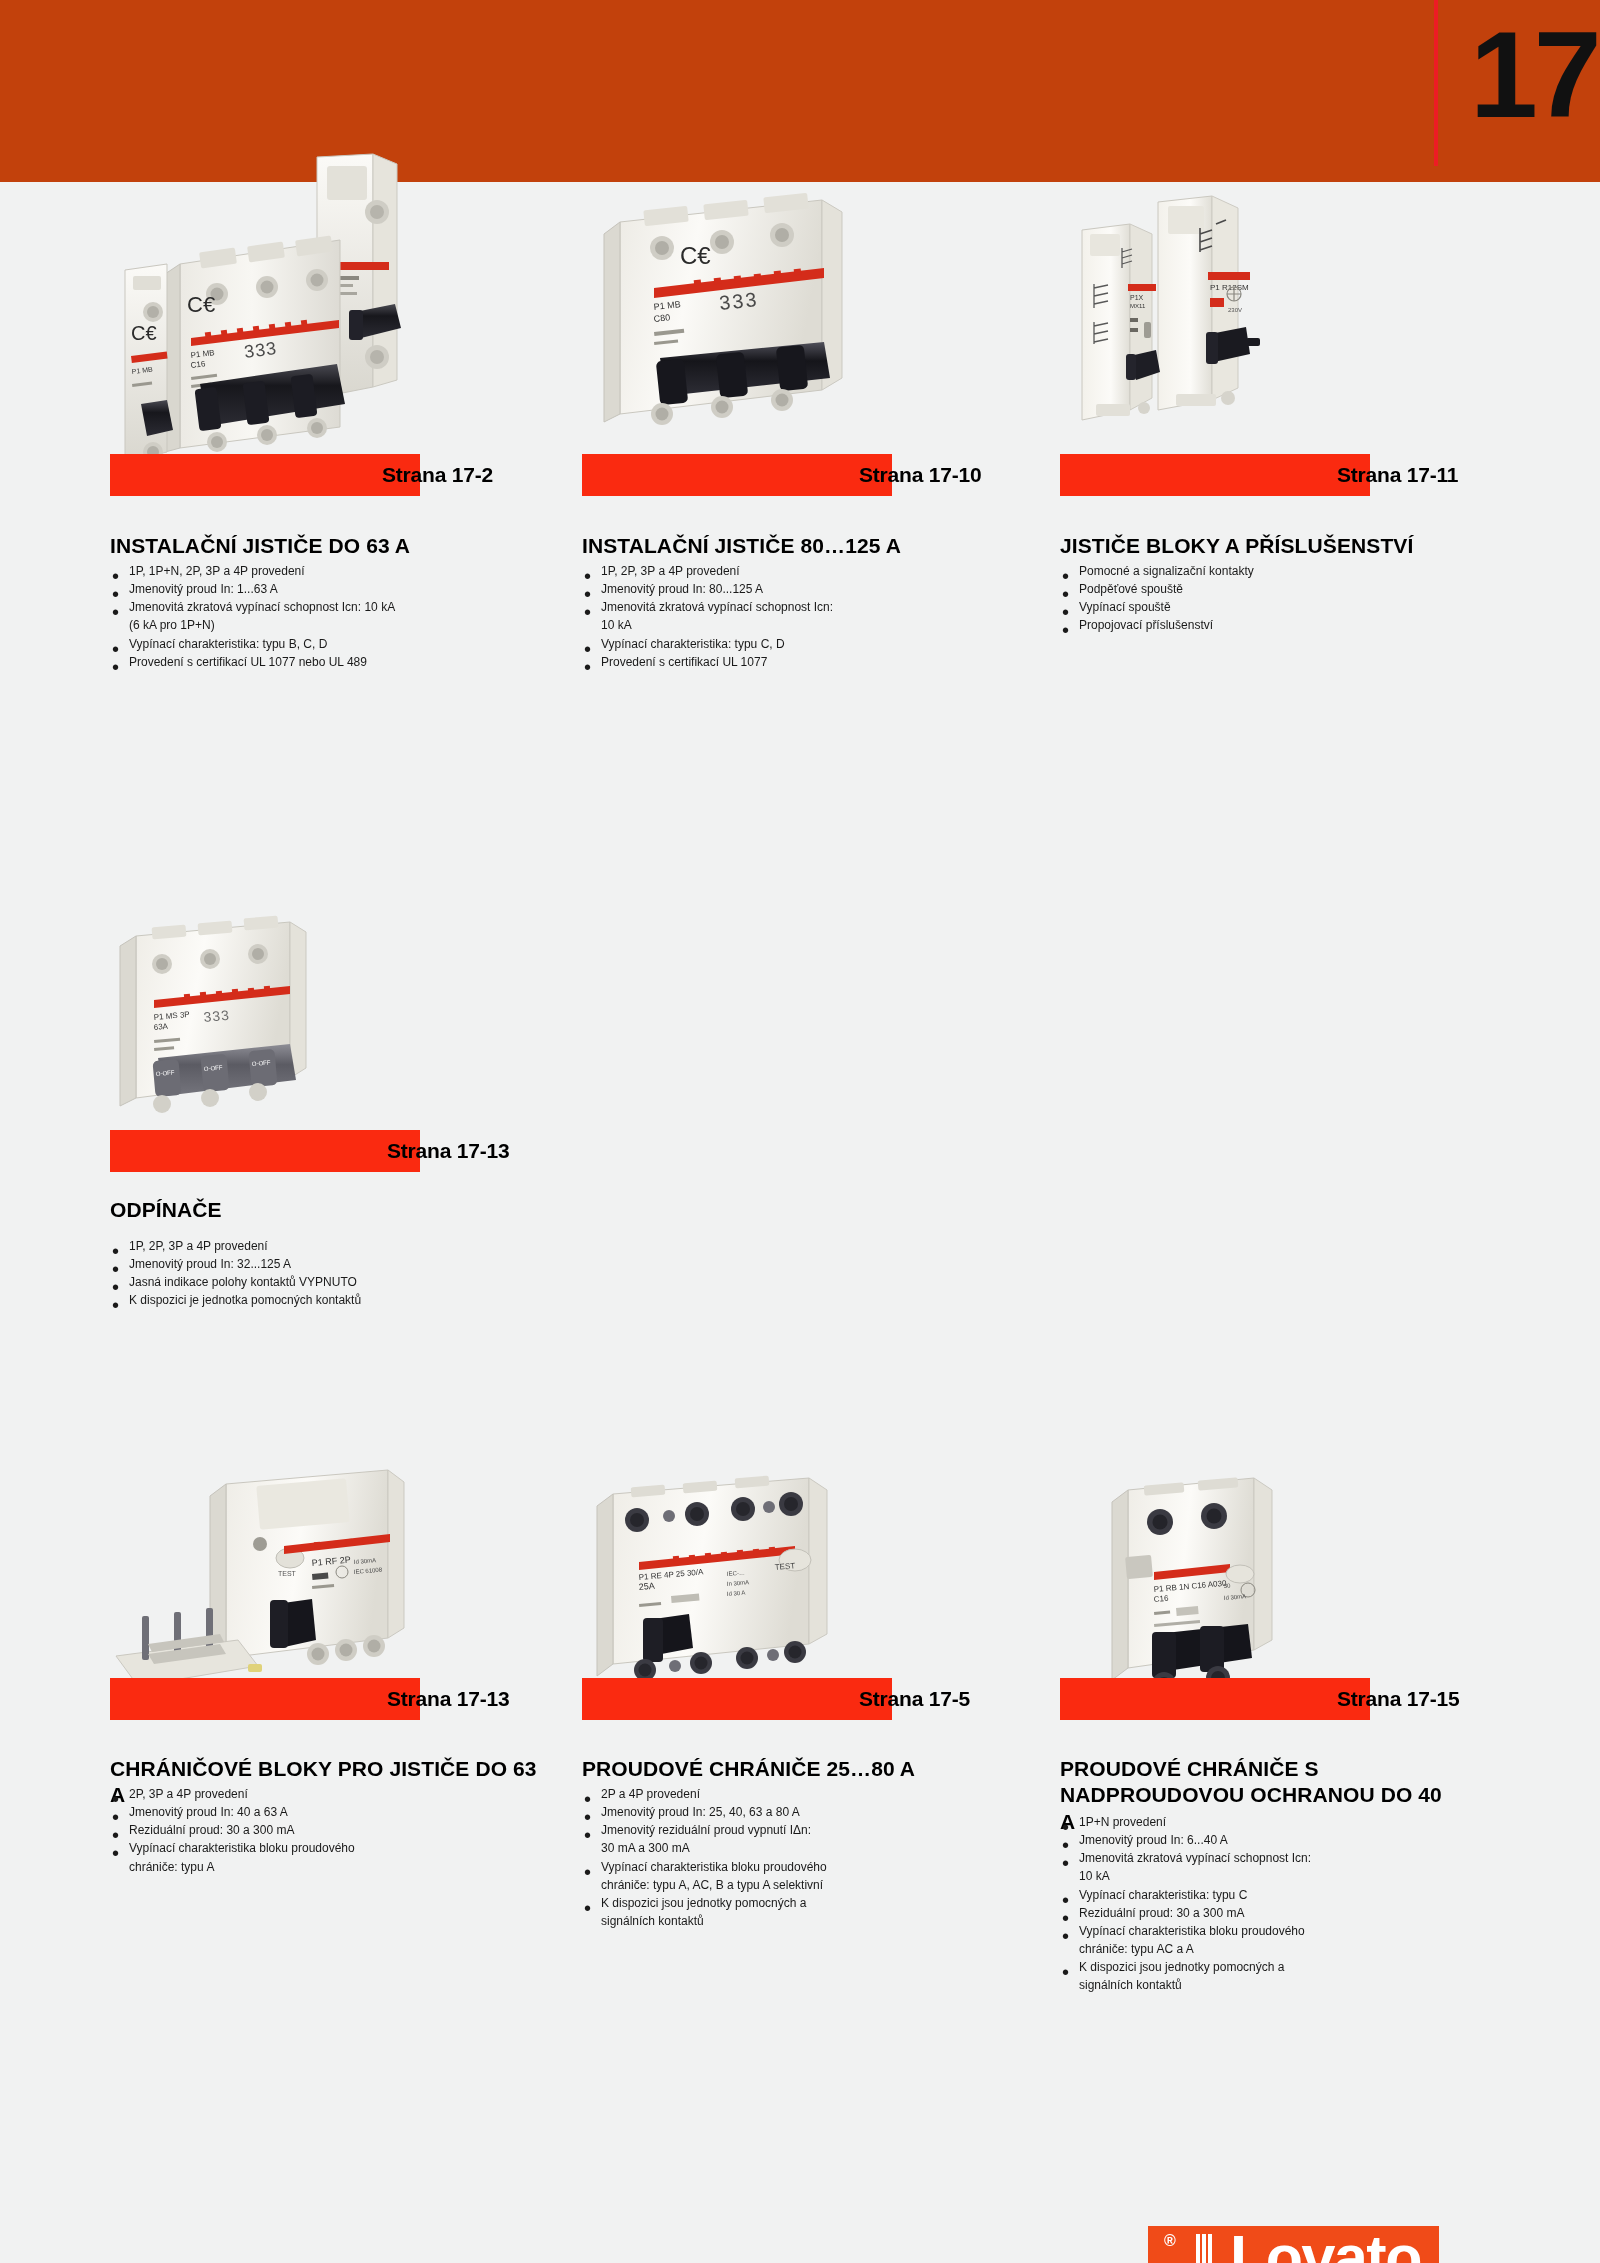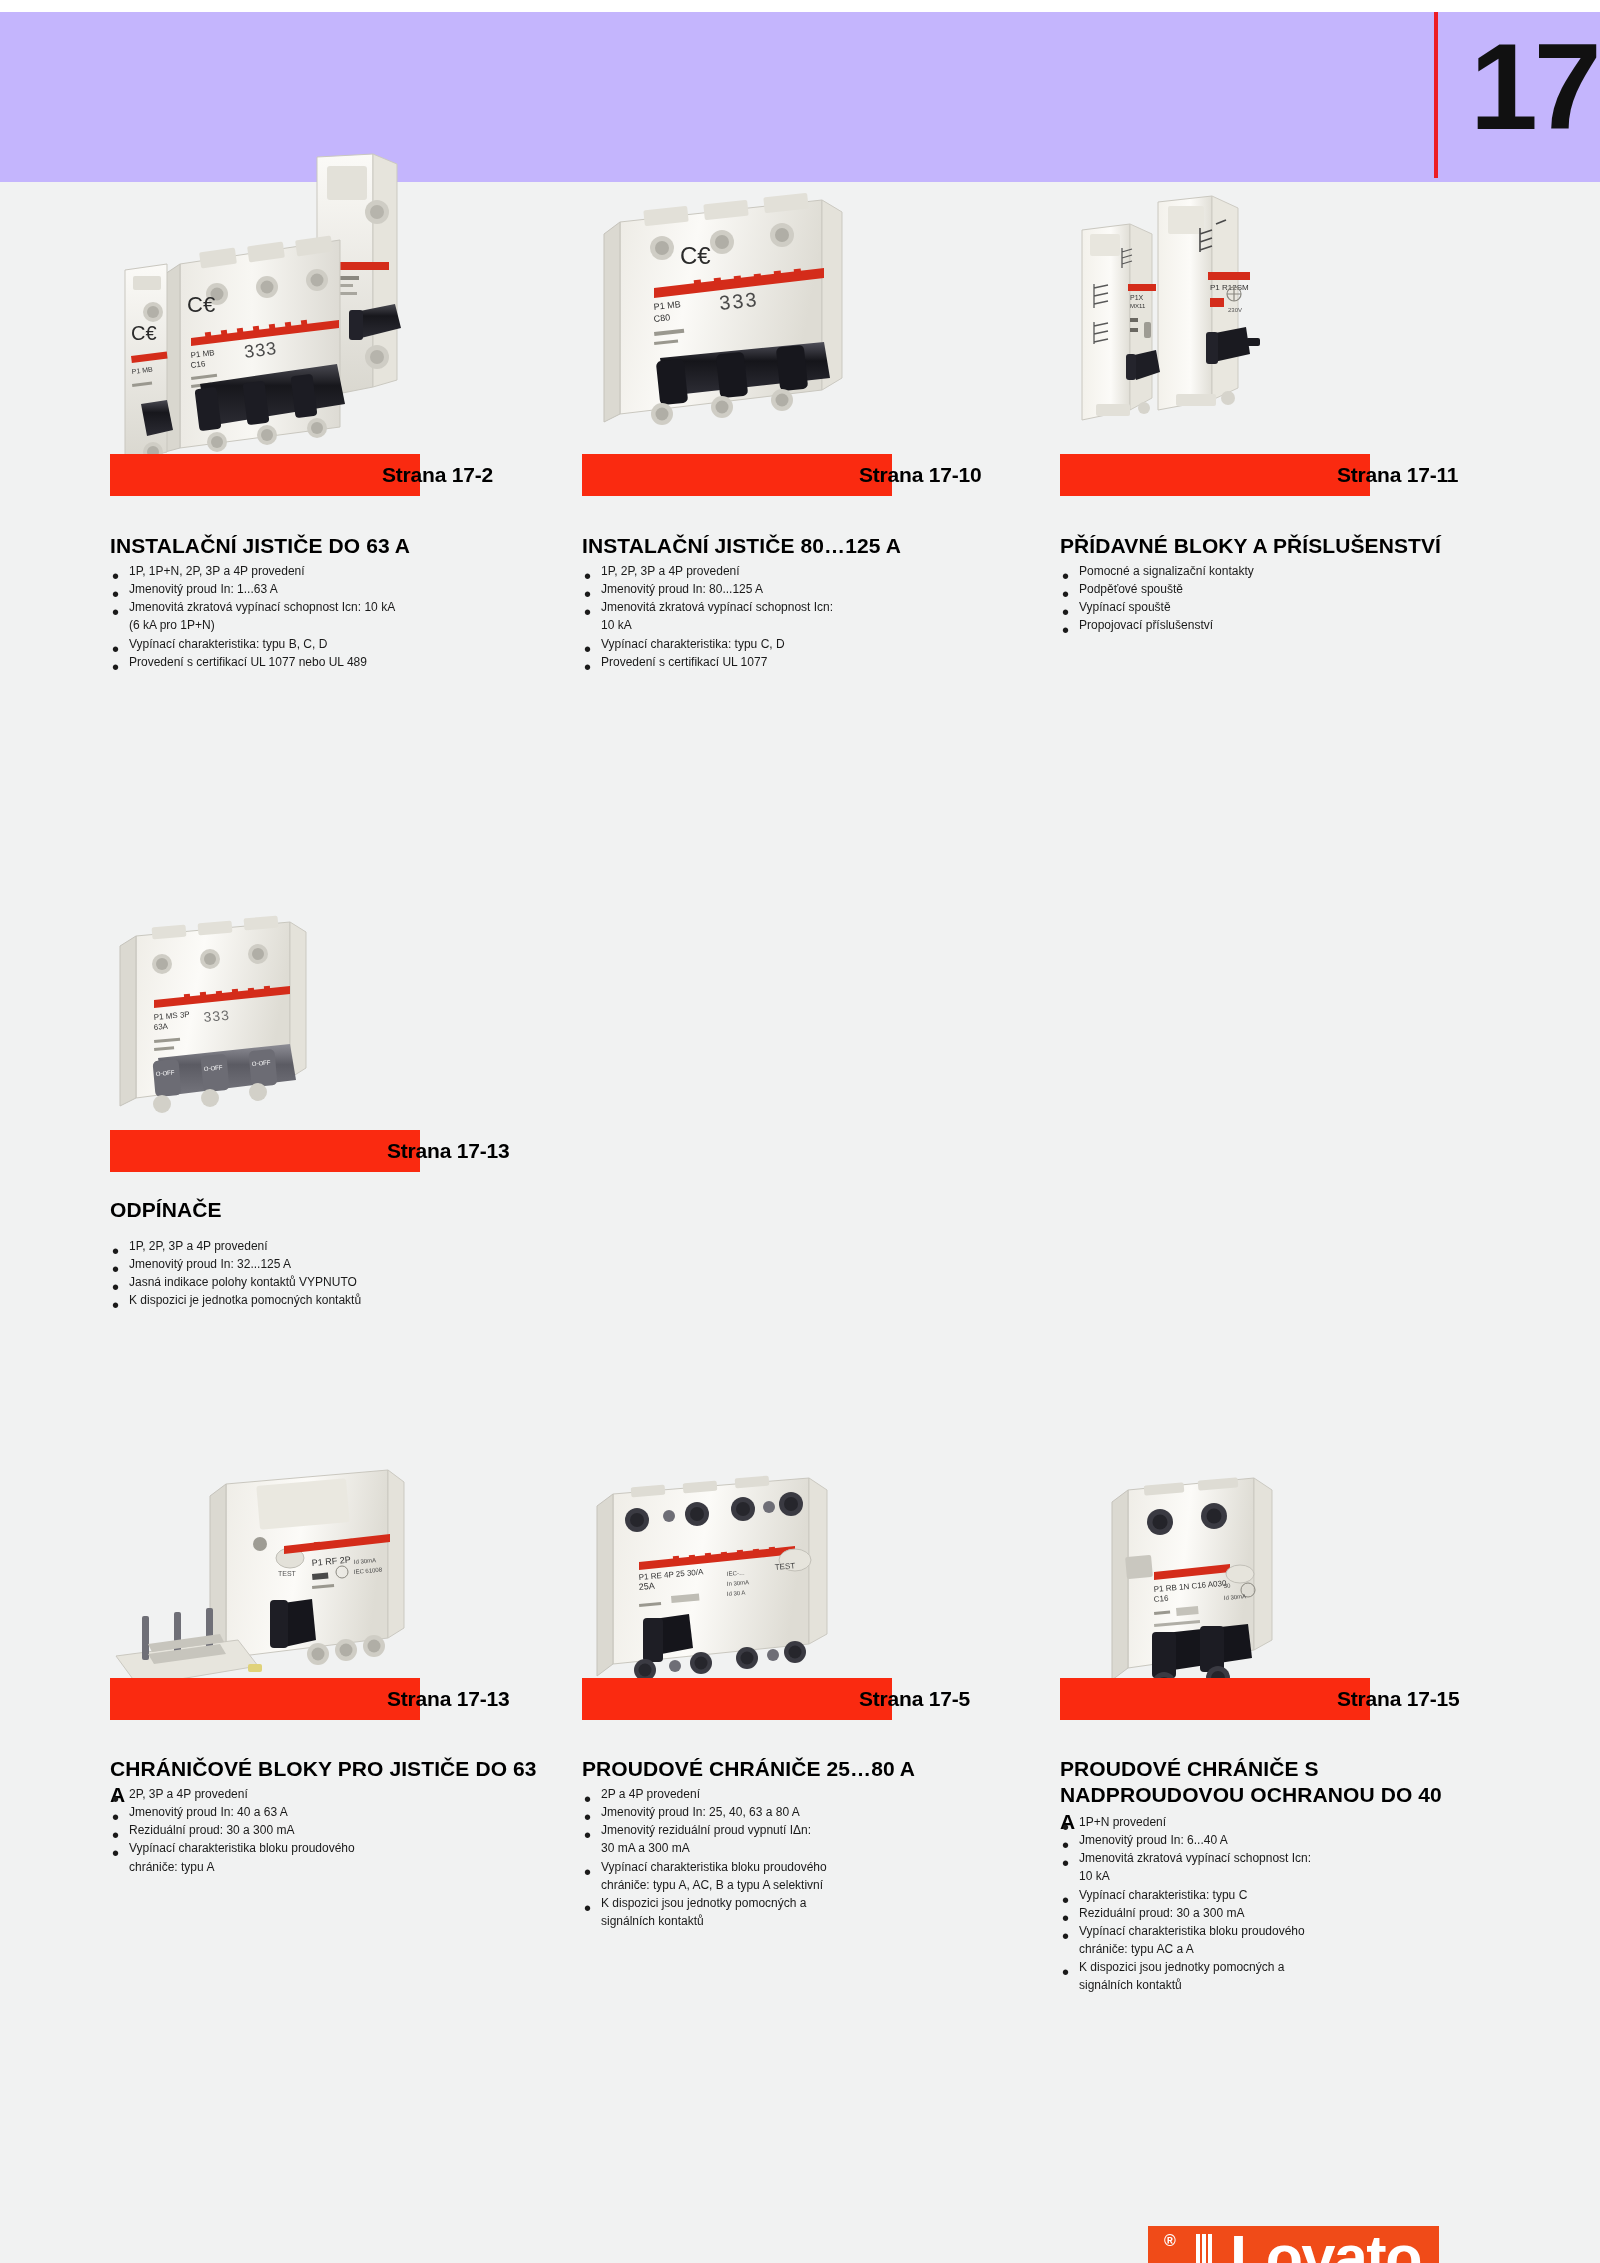--- a/index.html
+++ b/index.html
@@ -7,22 +7,22 @@
     width:1600px;height:2263px;
     background:#ffffff;
     font-family:"Liberation Sans","DejaVu Sans",sans-serif;
     -webkit-font-smoothing:antialiased;
     overflow:hidden;
     position:relative;
   }
 
   
   #header{
-    position:absolute;left:0;top:12px;width:1600px;height:182px;
-    background:#c4b5fd;
+    position:absolute;left:0;top:0;width:1600px;height:182px;
+    background:#c2410c;
   }
   #header-rule{
     position:absolute;left:1434px;top:0px;width:4px;height:166px;
     background:#ed1c24;
   }
   #page-number{
     position:absolute;left:1470px;top:14px;
     font-size:122px;font-weight:bold;color:#111111;
     letter-spacing:-4px;line-height:1;
     font-family:"Liberation Sans","DejaVu Sans",sans-serif;
@@ -323,21 +323,21 @@
           <rect x="84" y="150" width="7" height="16" rx="2" fill="#9e9c94"></rect>
           <path d="M70 184 L96 178 L100 200 L76 208 Z" fill="#1e1e25"></path>
           <rect x="66" y="182" width="10" height="26" rx="3" fill="#24242c"></rect>
           <rect x="36" y="232" width="34" height="12" rx="2" fill="#e2e0d8"></rect>
           <circle cx="84" cy="236" r="6" fill="#d6d4cc"></circle>
         </g>
       </svg>
     </div>
     <div class="banner" style="left:0px;top:272px;width:310px;"></div>
     <div class="banner-label" style="left:277px;top:281px;">Strana 17-11</div>
-    <div class="prod-title" style="left:0px;top:351px;width:420px;">PŘÍDAVNÉ BLOKY A PŘÍSLUŠENSTVÍ</div>
+    <div class="prod-title" style="left:0px;top:351px;width:420px;">JISTIČE BLOKY A PŘÍSLUŠENSTVÍ</div>
     <ul class="bullets" style="left:0px;top:381px;width:420px;">
       <li>Pomocné a signalizační kontakty</li>
       <li>Podpěťové spouště</li>
       <li>Vypínací spouště</li>
       <li>Propojovací příslušenství</li>
     </ul>
   </div>
 
   <div class="col" style="left:110px;top:734px;width:420px;">
     <div class="photo" style="left:-10px;top:-8px;width:300px;height:260px;">

